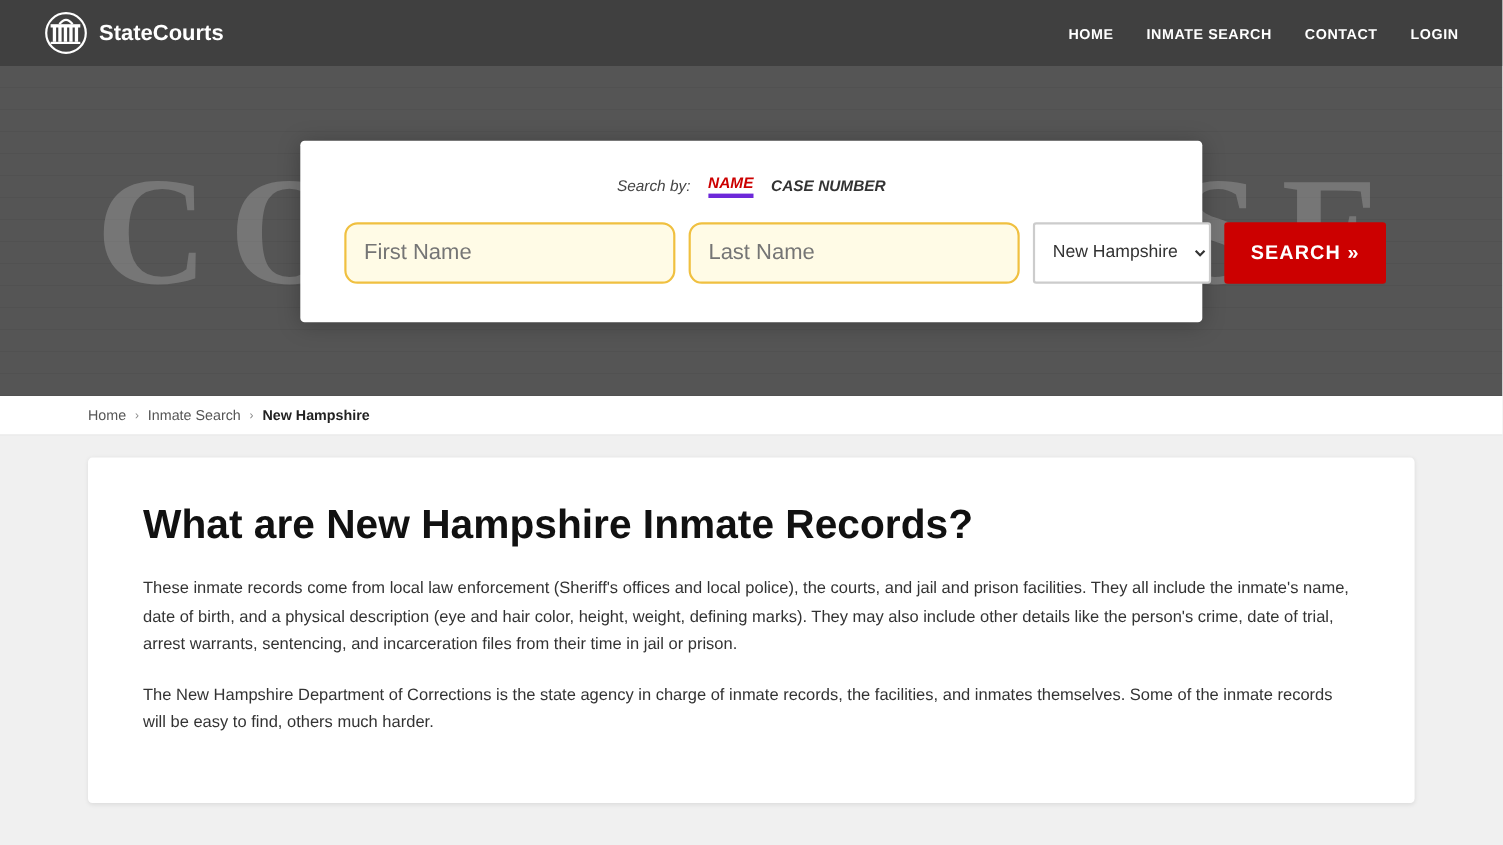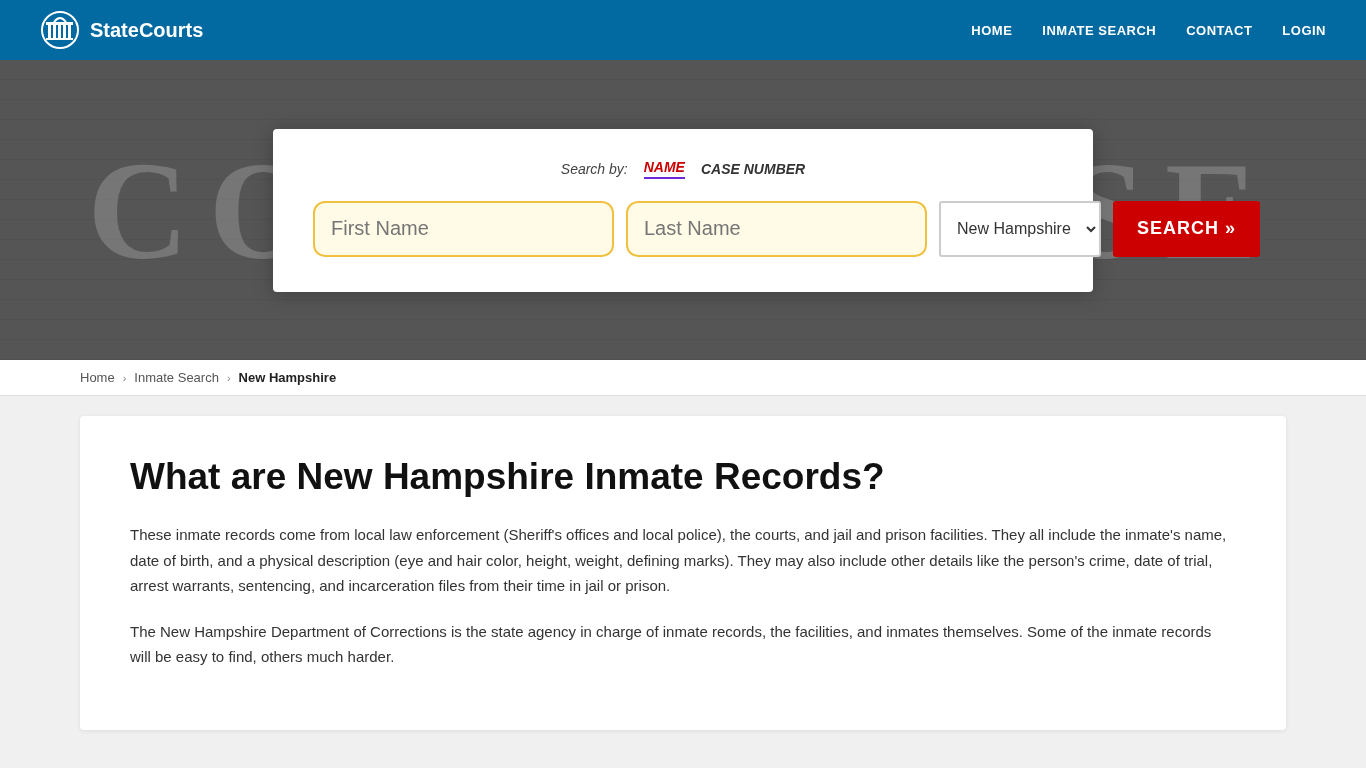--- a/index.html
+++ b/index.html
@@ -1,20 +1,20 @@
 <!DOCTYPE html>
 <html><head>
   <meta charset="utf-8">
   <style>
     * { margin: 0; padding: 0; box-sizing: border-box; }
     body { font-family: Arial, sans-serif; background: #f0f0f0; min-height: 768px; width: 1366px; overflow-x: hidden; }
 
     
     .header {
-      background: #0369a1;
+      background: #404040;
       display: flex;
       align-items: center;
       justify-content: space-between;
       padding: 0 40px;
       height: 60px;
       position: relative;
       z-index: 10;
     }
     .logo-area {
       display: flex;
@@ -109,21 +109,21 @@
       font-style: italic;
     }
     .search-by-label {
       font-size: 14px;
       color: #444;
     }
     .tab-name {
       font-size: 14px;
       font-weight: bold;
       color: #cc0000;
-      border-bottom: 2px solid #6d28d9;
+      border-bottom: 4px solid #6d28d9;
       padding-bottom: 2px;
       cursor: pointer;
     }
     .tab-case {
       font-size: 14px;
       font-weight: bold;
       color: #333;
       cursor: pointer;
       text-transform: uppercase;
     }

